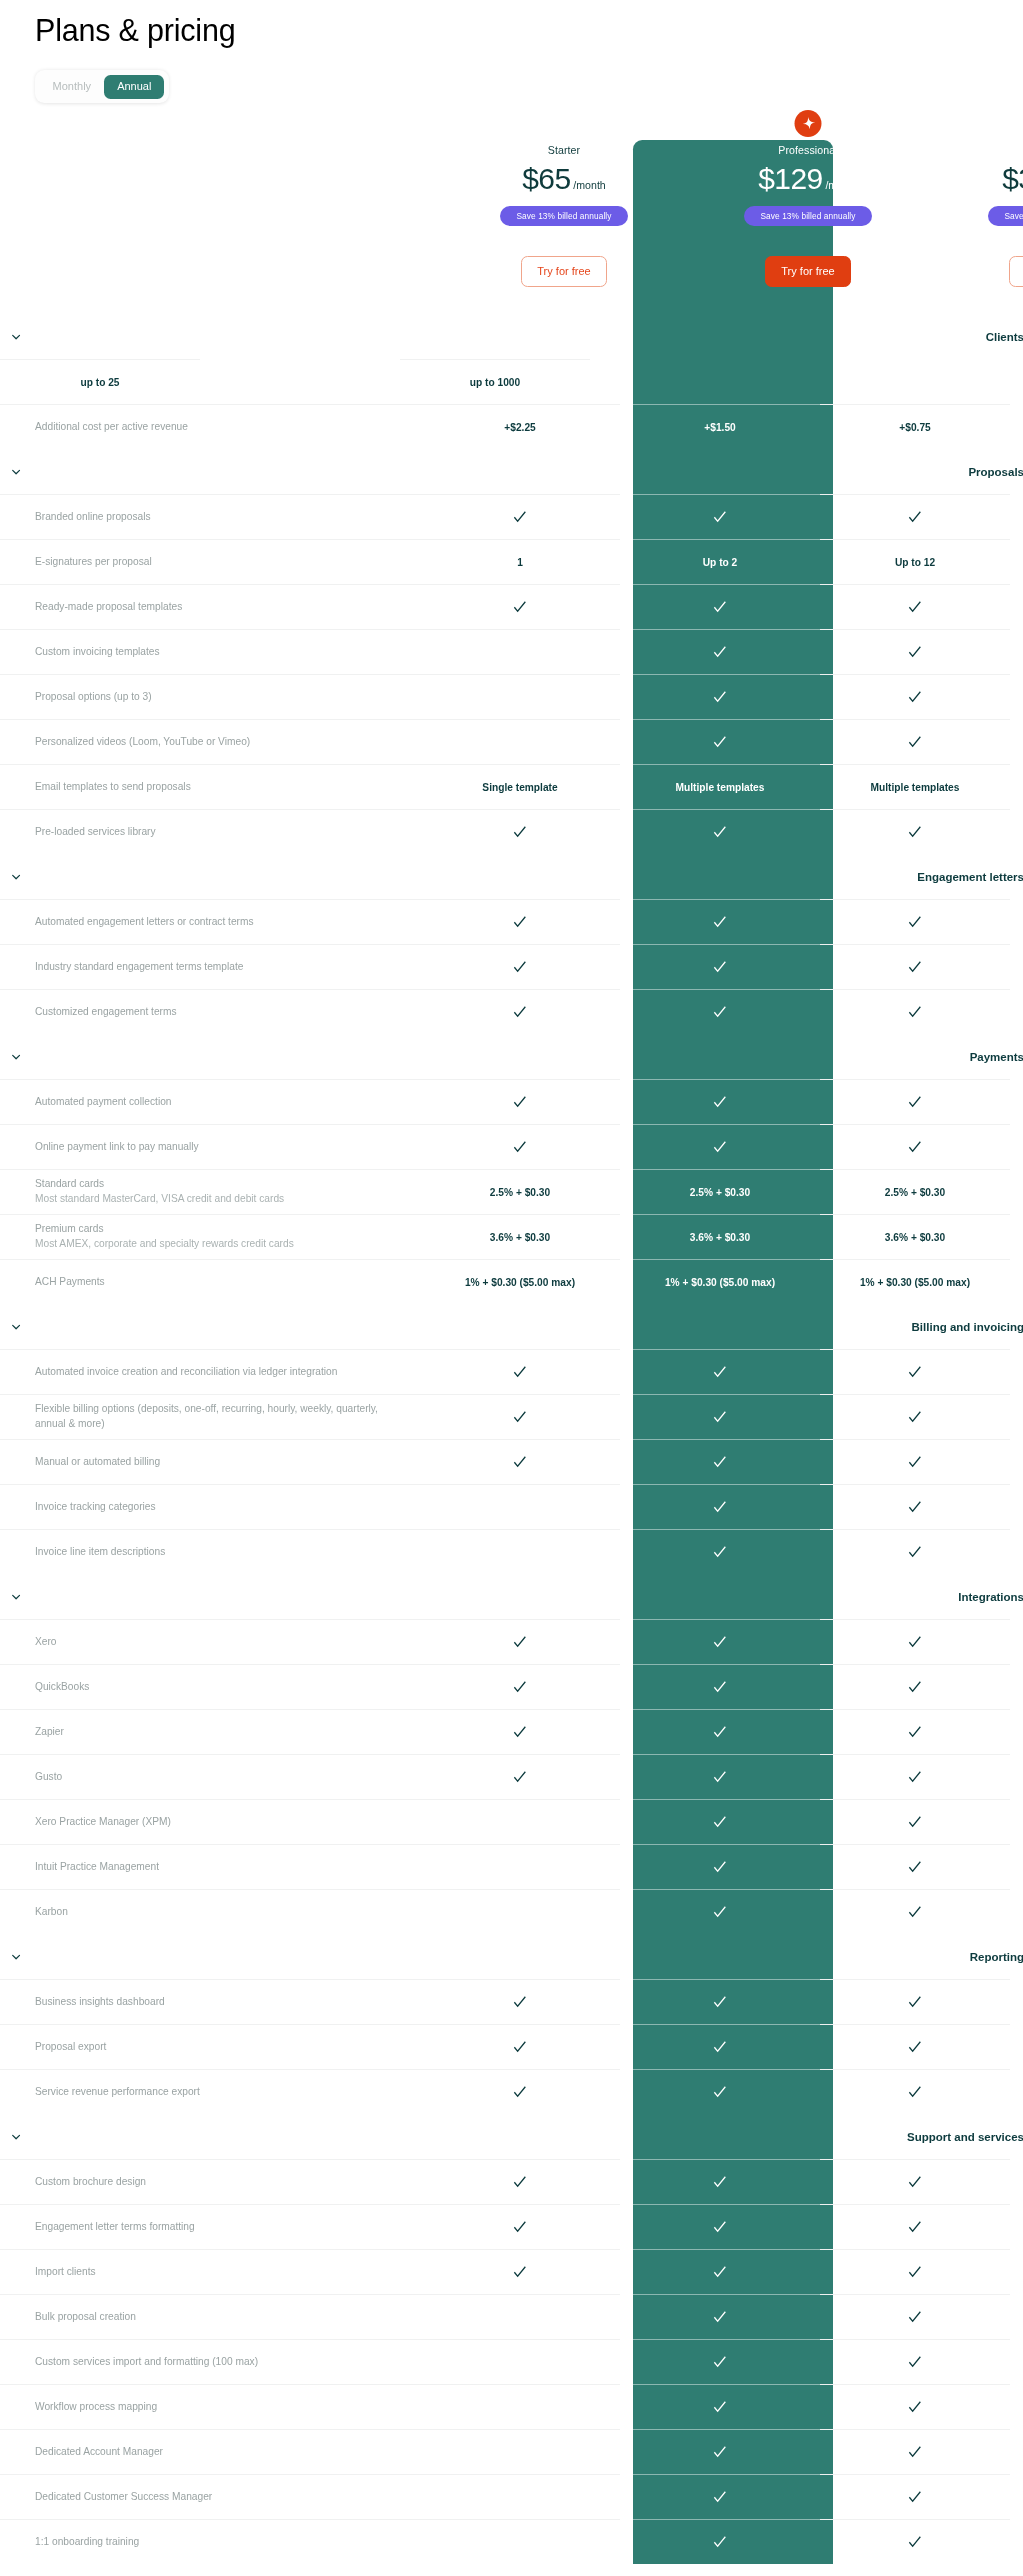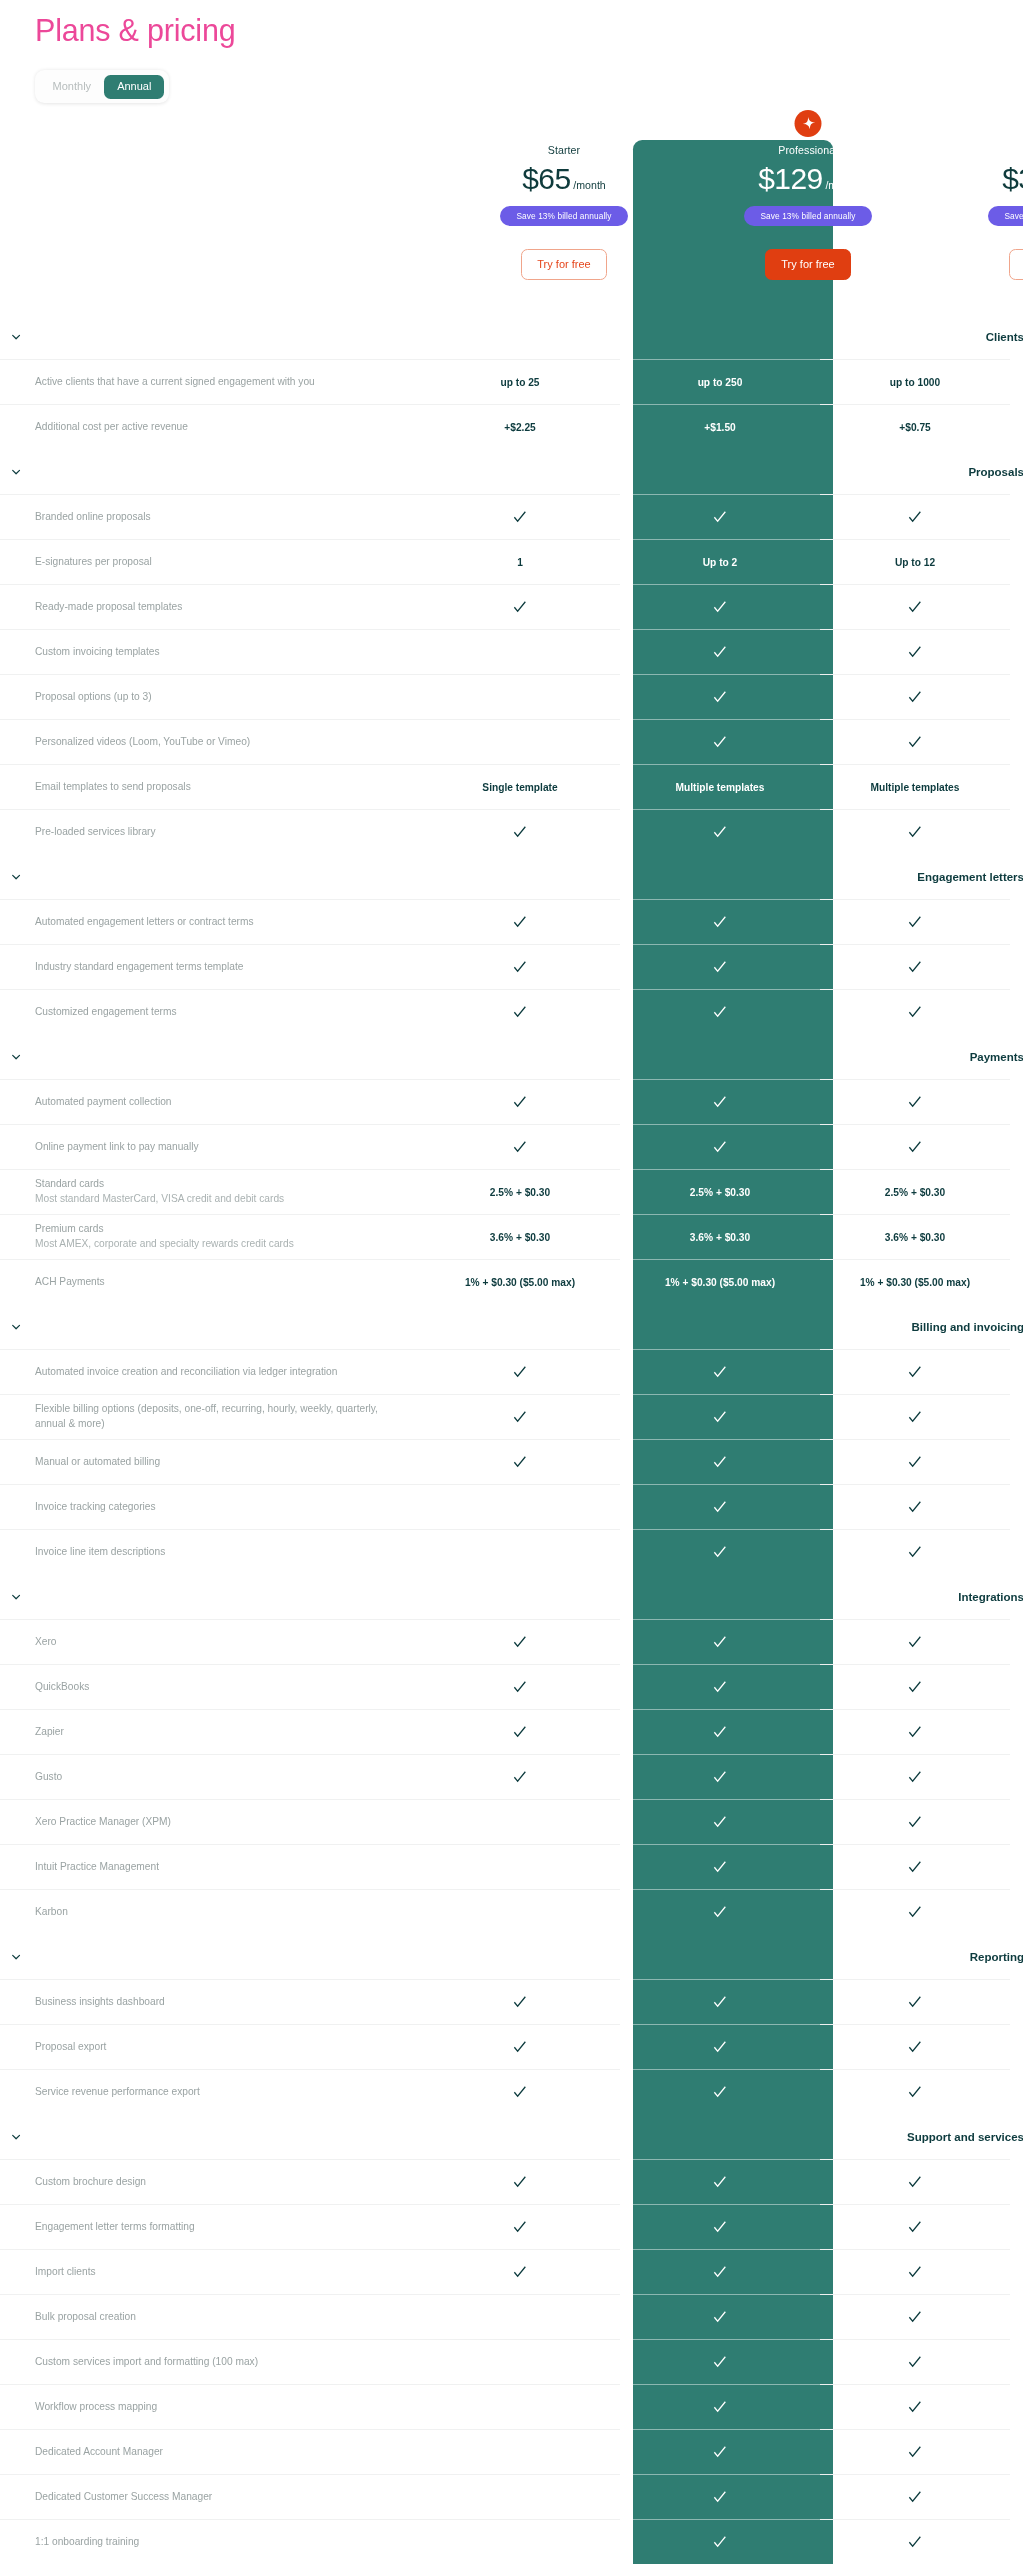--- a/index.html
+++ b/index.html
@@ -7,21 +7,21 @@
     width: 1024px;
     background: #ffffff;
     font-family: "Liberation Sans", sans-serif;
     color: #0f3b3c;
     -webkit-font-smoothing: antialiased;
   }
   .page { position: relative; width: 1024px; min-height: 2576px; padding: 0; }
 
   
   .page-title {
-    font-size: 30.5px; font-weight: 400; color: #ec4899;
+    font-size: 30.5px; font-weight: 400; color: #000000;
     padding: 13px 0 0 35px; letter-spacing: -0.2px;
   }
   .toggle-wrap { padding: 22px 0 0 35px; }
   .toggle {
     display: inline-flex; align-items: flex-start; background: #fdfdfd;
     border-radius: 9.2px; padding: 4.6px; box-shadow: 0 0.9px 3.7px rgba(0,0,0,.10);
   }
   .toggle-opt {
     font-size: 11px; padding: 6.5px 13px; border-radius: 6.5px; cursor: pointer;
     color: #b7bdbd; font-weight: 400; line-height: 1;
@@ -54,21 +54,21 @@
   .plan-name { font-size: 10.6px; font-weight: 400; letter-spacing: 0.1px; }
   .plan-price-row { margin-top: 6.5px; white-space: nowrap; }
   .plan-price { font-size: 30px; font-weight: 400; letter-spacing: -0.6px; }
   .plan-period { font-size: 10.6px; font-weight: 400; margin-left: 2.8px; }
   .plan-save {
     display: inline-block; margin-top: 10.2px; background: #6c5ce7; color: #fff;
     border-radius: 18.5px; font-size: 8.3px; padding: 5.5px 16.6px; line-height: 1;
     letter-spacing: 0.1px; white-space: nowrap;
   }
   .plan-cta {
-    display: inline-block; margin-top: 23px; font-size: 11px; line-height: 1;
+    display: inline-block; margin-top: 30px; font-size: 11px; line-height: 1;
     padding: 9.2px 15.7px; border-radius: 6.5px; cursor: pointer;
   }
   .plan-cta.outline { border: 0.9px solid #f0a58b; color: #e5461c; background: #fff; }
   .plan-cta.solid { border: 0.9px solid #e03e11; background: #e03e11; color: #fff; }
 
   
   .table { position: relative; z-index: 2; }
   .section-head {
     display: flex; align-items: center; gap: 8.3px;
     padding: 15px 0 14px 11px; font-size: 11.5px; font-weight: 700;
@@ -151,23 +151,20 @@
     <div class="table" id="table-body">
         <div class="section-head">
           <span class="chev">
             <svg viewBox="0 0 12 12" aria-hidden="true">
               <path d="M2 4l4 4 4-4" fill="none" stroke="#0d3b3e" stroke-width="1.4" stroke-linecap="round" stroke-linejoin="round"></path>
             </svg>
           </span>
           <span>Clients</span>
         </div>
         <div class="row">
-          <div class="label">
-            <span>Active clients that have a current signed engagement with you</span>
-          </div>
           <div class="cell">up to 25</div>
           <div class="cell mid">up to 250</div>
           <div class="cell end">up to 1000</div>
         </div>
         <div class="row">
           <div class="label">
             <span>Additional cost per active revenue</span>
           </div>
           <div class="cell">+$2.25</div>
           <div class="cell mid">+$1.50</div>

